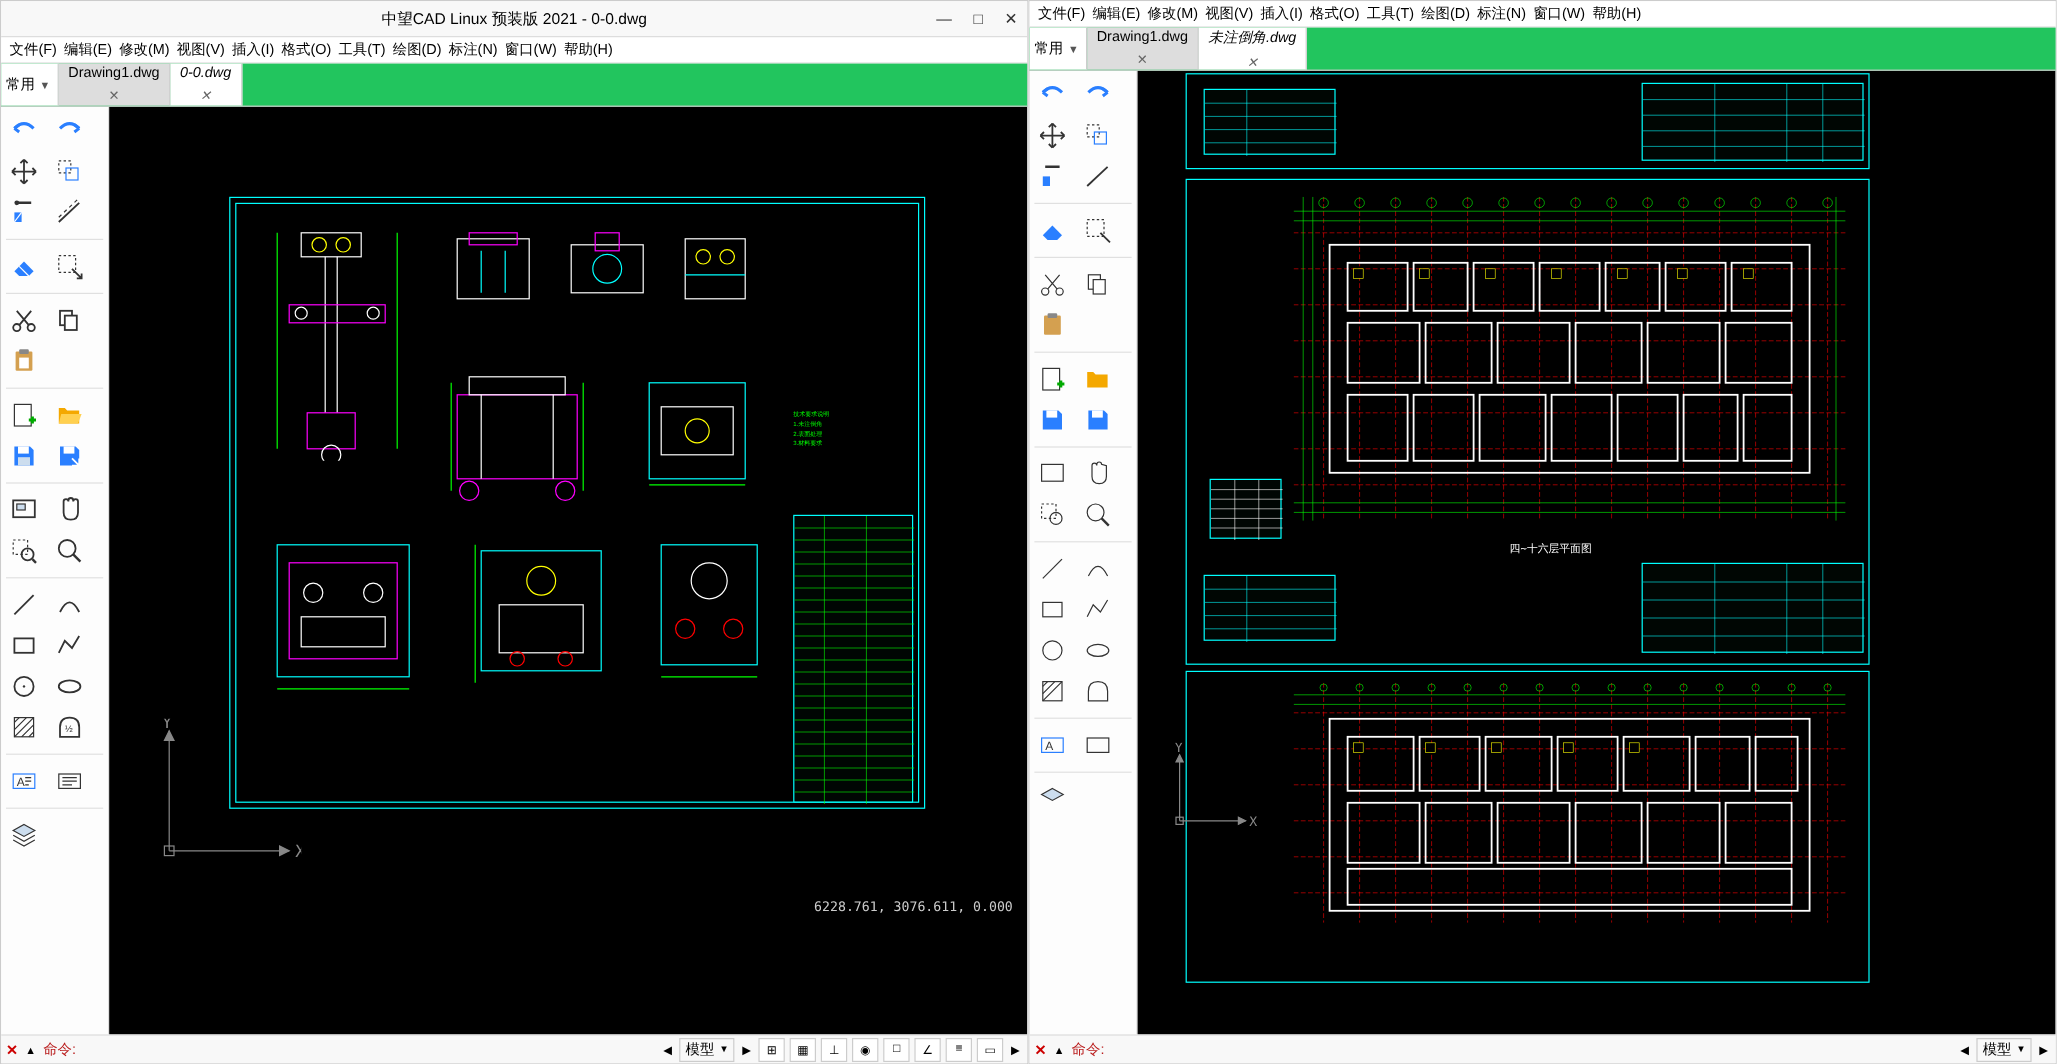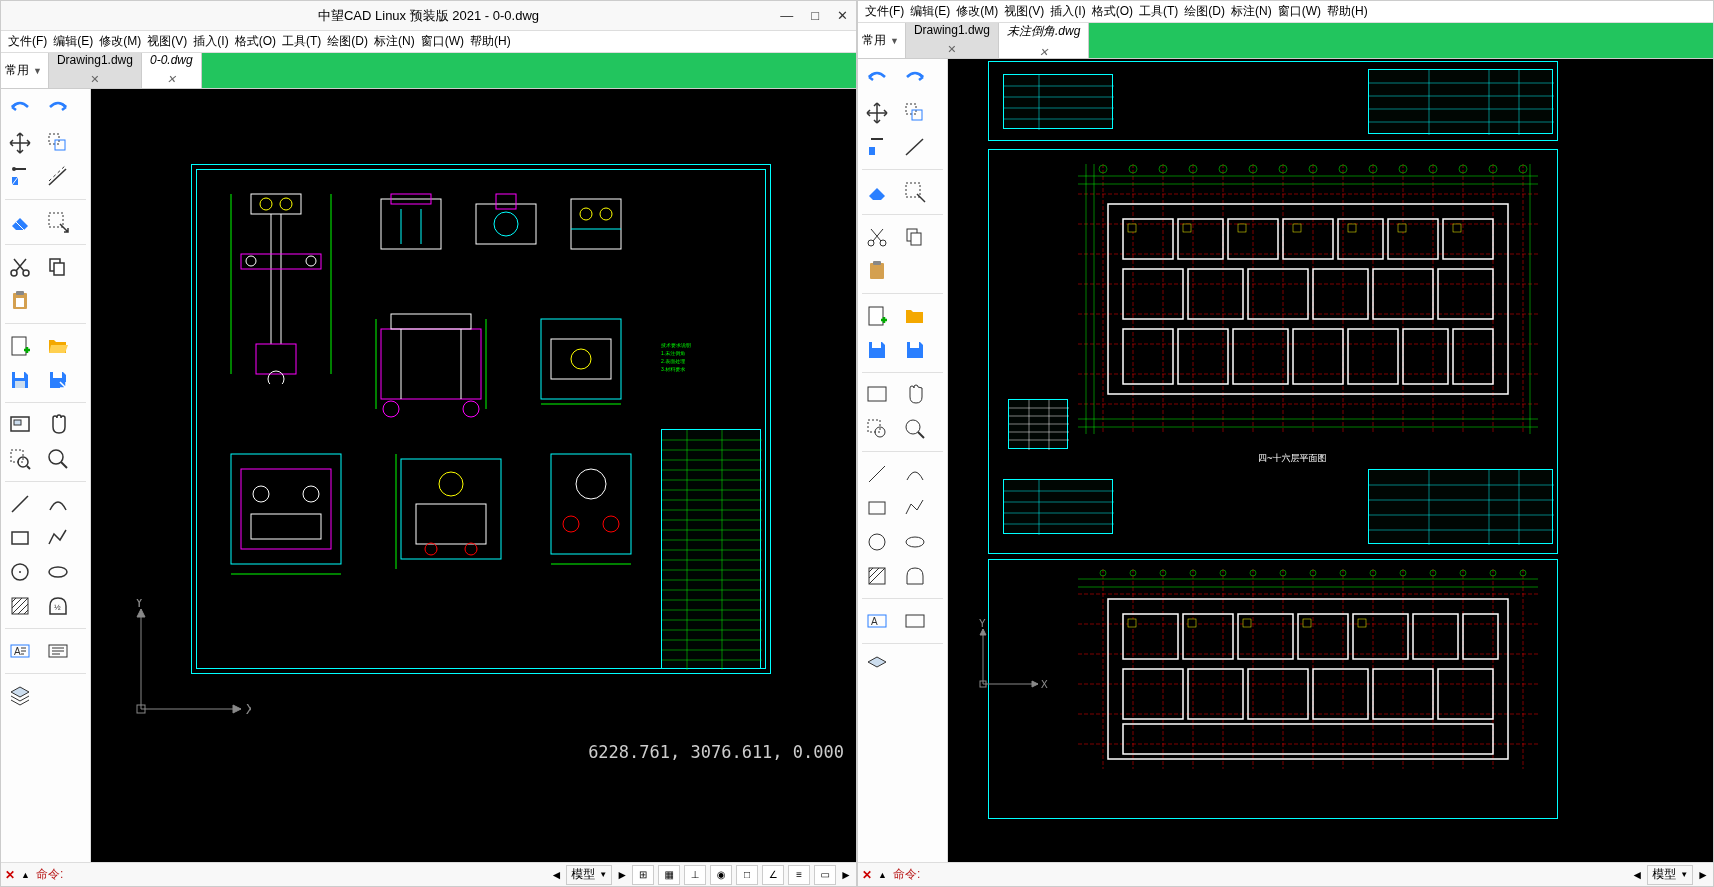--- a/index.html
+++ b/index.html
@@ -16,21 +16,21 @@
 .ribbon-label .chev { font-size: 9px; color: #555; }
 .tab { display: flex; align-items: center; padding: 0 8px; height: 100%; border-right: 1px solid #ccc; background: #ddd; gap: 6px; cursor: pointer; flex-direction: column; }
 .tab.active { background: #fff; font-style: italic; }
 .tab .close { color: #666; font-size: 11px; }
 .content { flex: 1; display: flex; overflow: hidden; }
 .toolbar { width: 90px; background: #fdfdfd; border-right: 1px solid #ddd; padding: 6px 4px; display: flex; flex-wrap: wrap; gap: 6px 8px; align-content: flex-start; }
 .tool-icon { width: 30px; height: 28px; display: flex; align-items: center; justify-content: center; cursor: pointer; border-radius: 2px; }
 .tool-icon svg { width: 24px; height: 24px; }
 .canvas-area { flex: 1; position: relative; background: #000; overflow: hidden; padding-left: 16px; }
 .axis-indicator { position: absolute; bottom: 120px; left: 20px; color: #888; font-family: monospace; }
-.coords { position: absolute; bottom: 100px; right: 12px; color: #ccc; font-size: 17px; font-family: monospace; }
+.coords { position: absolute; bottom: 100px; right: 12px; color: #ccc; font-size: 11px; font-family: monospace; }
 .drawing-frame { position: absolute; border: 1px solid #00ffff; }
 .statusbar { height: 24px; display: flex; align-items: center; background: #f8f8f8; border-top: 1px solid #ddd; padding: 0 4px; font-size: 12px; gap: 6px; }
 .statusbar .cmd-x { color: #c00; font-weight: bold; }
 .statusbar .cmd-label { color: #b91c1c; }
 .statusbar input { flex: 0 0 200px; border: none; background: transparent; outline: none; }
 .statusbar .right { margin-left: auto; display: flex; align-items: center; gap: 4px; }
 .status-btn { width: 22px; height: 20px; border: 1px solid #ccc; background: #fff; display: flex; align-items: center; justify-content: center; cursor: pointer; font-size: 10px; }
 .status-dropdown { padding: 0 4px; border: 1px solid #ccc; height: 20px; display: flex; align-items: center; gap: 4px; cursor: pointer; }
 .separator-h { width: 100%; height: 0; border-top: 1px solid #e0e0e0; margin: 2px 0; }
 

